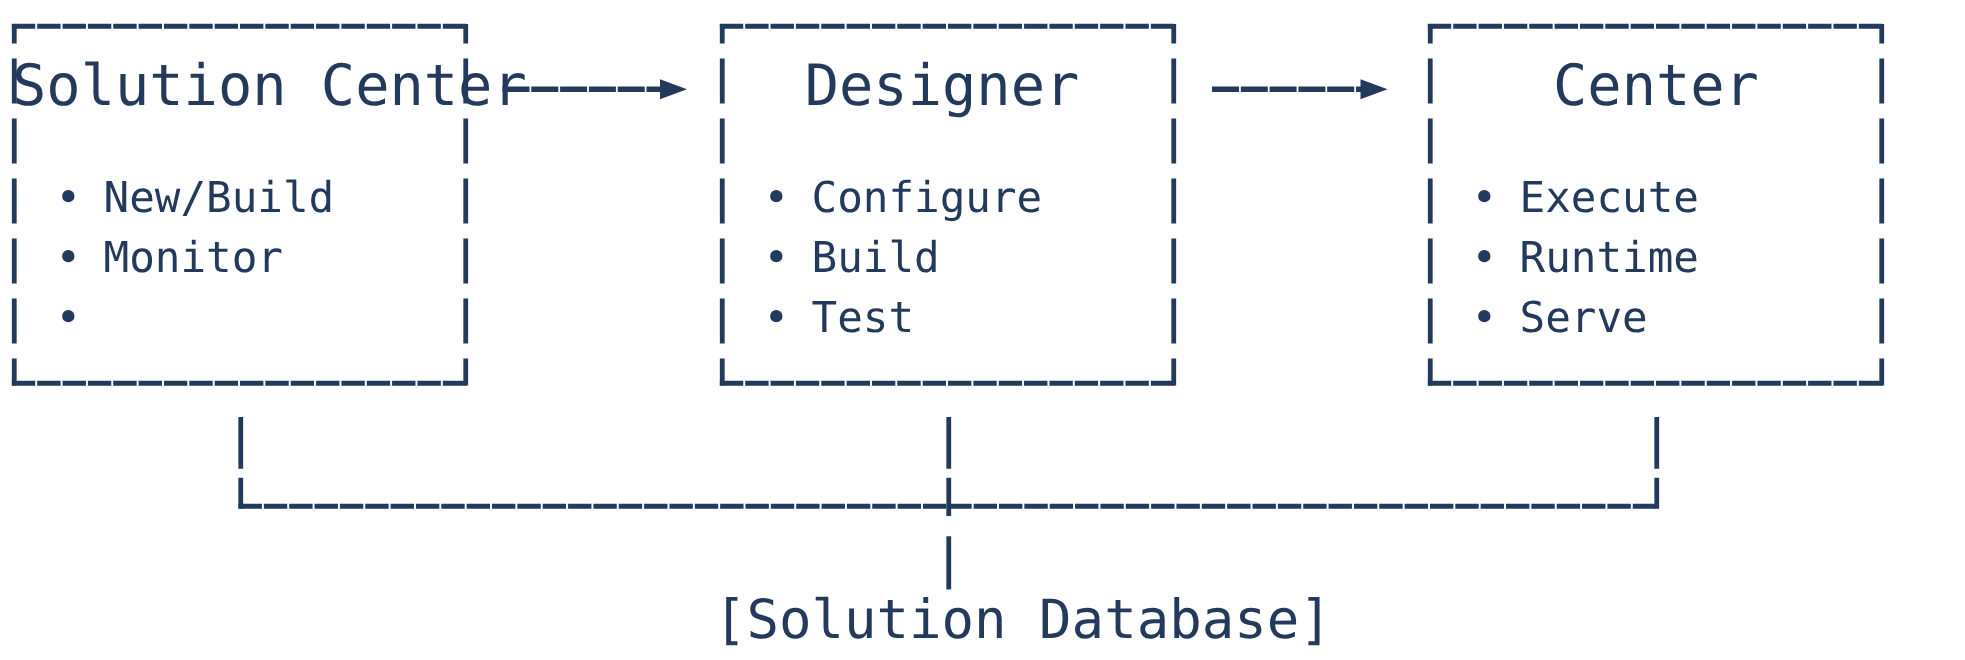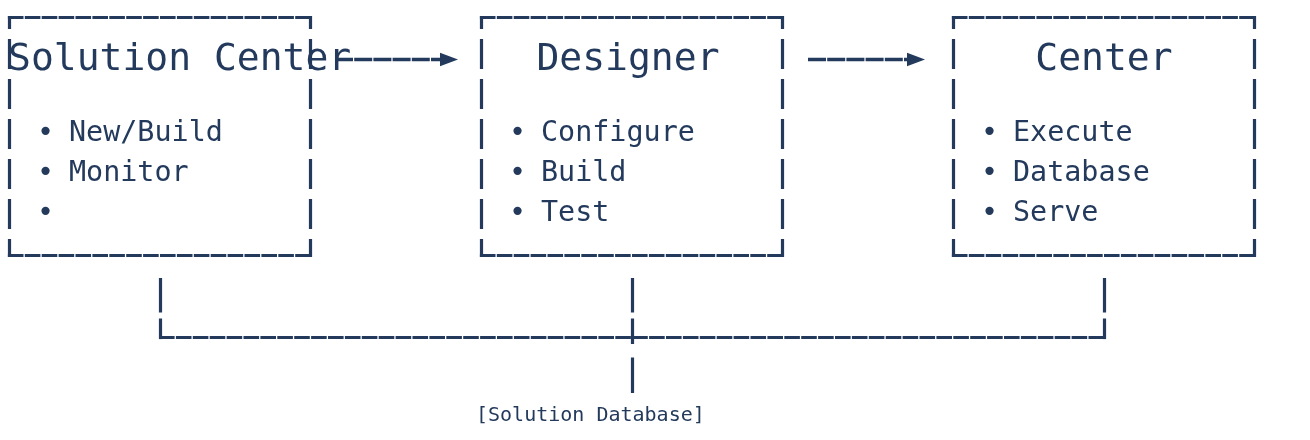--- a/index.html
+++ b/index.html
@@ -30,21 +30,21 @@
     text-align: center;
     white-space: pre;
   }
   .bullets { position: absolute; top: 112px; }
   .bullet-row { display: flex; height: 40px; line-height: 40px; font-size: 28.4px; font-weight: 500; white-space: pre; }
   .bullet-dot { width: 34px; padding-left: 2px; }
   .db-label {
     position: absolute;
     left: 476px;
     top: 394px;
-    font-size: 20px;
+    font-size: 36px;
     font-weight: 500;
     line-height: 40px;
     white-space: pre;
   }
 </style>
 </head>
 <body>
 
 <div class="stage">
 
@@ -129,21 +129,21 @@
   </div>
 
   <div class="box-title" style="left:952px">Center</div>
   <div class="bullets" style="left:979px">
     <div class="bullet-row">
       <span class="bullet-dot">•</span>
       <span>Execute</span>
     </div>
     <div class="bullet-row">
       <span class="bullet-dot">•</span>
-      <span>Database</span>
+      <span>Runtime</span>
     </div>
     <div class="bullet-row">
       <span class="bullet-dot">•</span>
       <span>Serve</span>
     </div>
   </div>
 
   <div class="db-label">[Solution Database]</div>
 
 </div>

